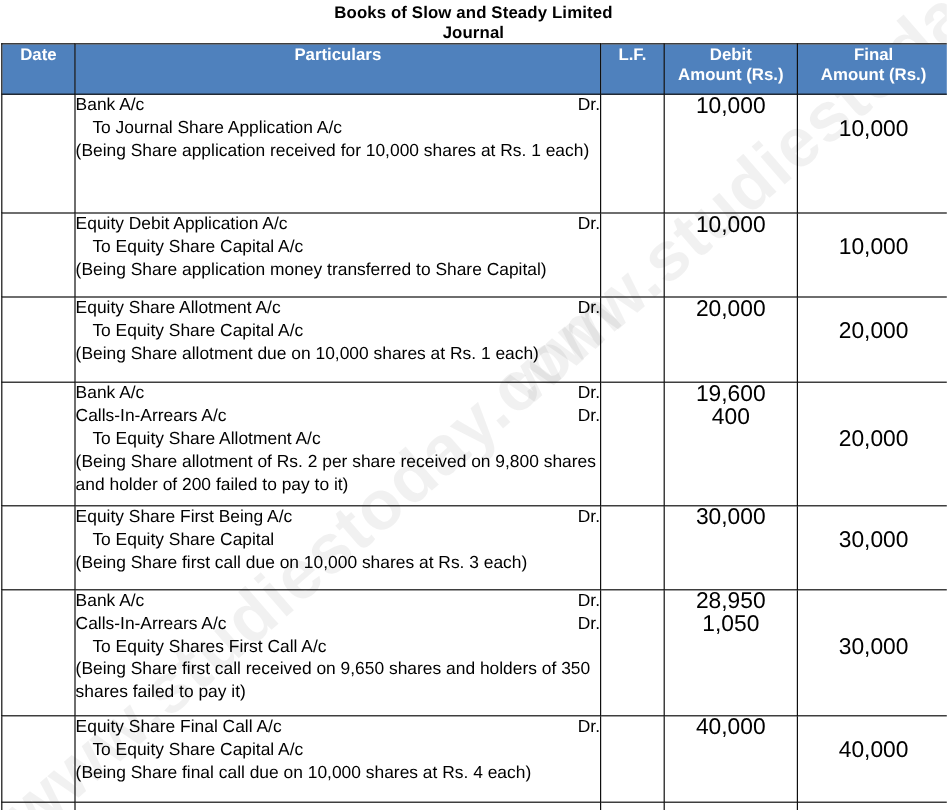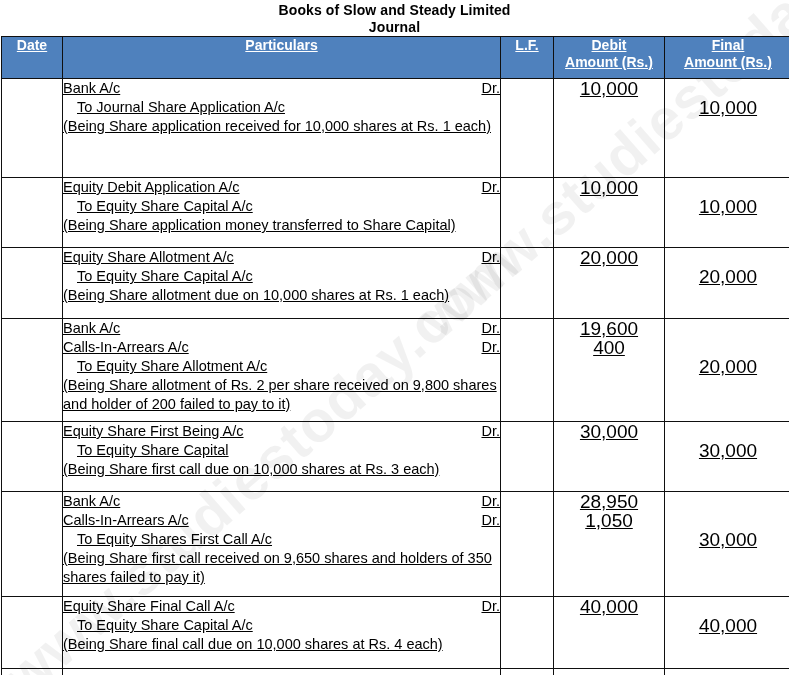--- a/index.html
+++ b/index.html
@@ -67,21 +67,20 @@
     z-index: 10;
     width: 787px;
     margin: 0 1px;
     border-collapse: collapse;
     table-layout: fixed;
   }
   #journal-table td, #journal-table th {
     border: 1px solid #0f0f0f;
     vertical-align: top;
     padding: 0;
-    text-decoration: underline;
   }
 
   thead th {
     background: #4f81bd;
     color: #ffffff;
     font-size: 14px;
     font-weight: bold;
     text-align: center;
     vertical-align: middle;
     line-height: 17px;

